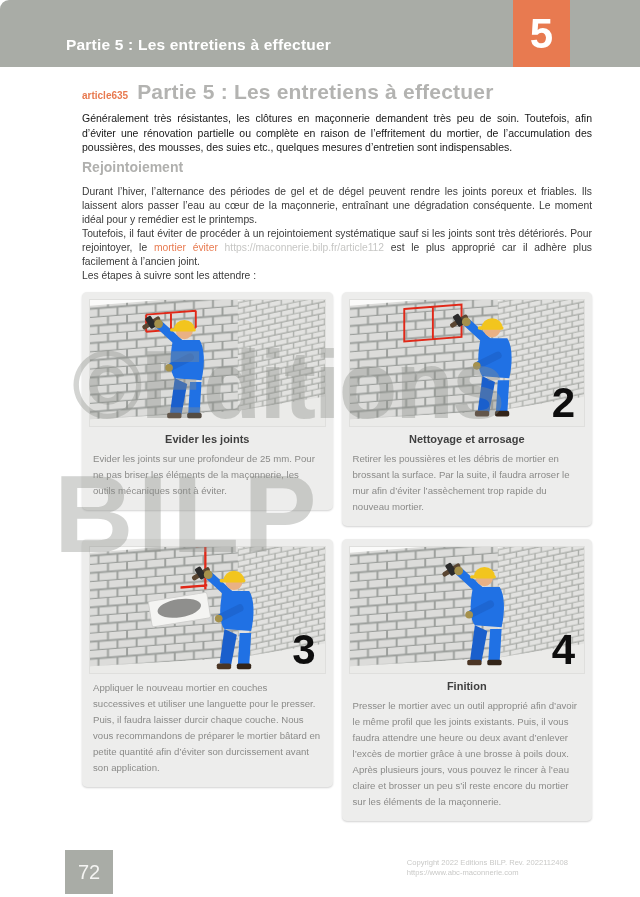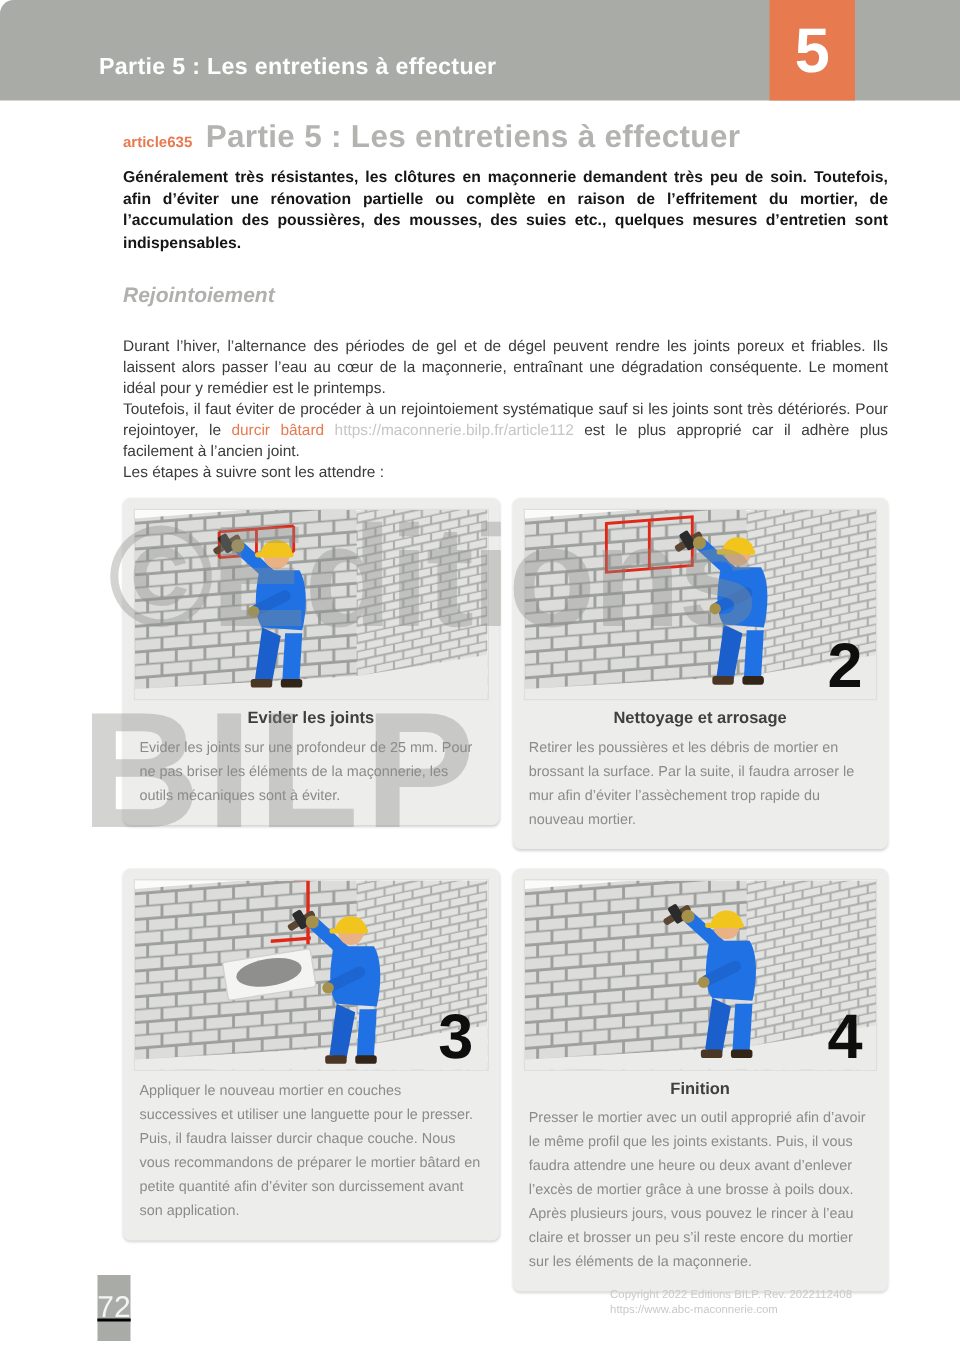--- a/index.html
+++ b/index.html
@@ -15,26 +15,26 @@
   .chapter-box { position:absolute; left:513px; top:0; width:57px; height:67px;
                  background:#e87a50; display:flex; align-items:center; justify-content:center; }
   .chapter-box span { color:#ffffff; font-size:42px; font-weight:bold; line-height:1; }
 
   
   .content { position:absolute; top:67px; left:16px; width:640px; padding:13px 64px 0 66px; }
   .title-row { display:flex; align-items:baseline; gap:9px; }
   .article-id { color:#e87a50; font-size:10px; font-weight:bold; }
   .article-title { color:#b3b3b1; font-size:21px; font-weight:bold; letter-spacing:.2px; }
 
-  .intro { margin-top:7px; color:#161616; font-size:10.5px; font-weight:bold;
+  .intro { margin-top:7px; color:#161616; font-size:10.5px; font-weight:normal;
            line-height:14.5px; text-align:justify; }
 
-  .section-heading { margin-top:19px; color:#b0b0ae; font-size:14px; font-weight:bold;font-style:italic; }
-
-  .body-p { margin-top:21px; color:#3a3a3a; font-size:10.3px; line-height:14px; text-align:justify; }
+  .section-heading { margin-top:4px; color:#b0b0ae; font-size:14px; font-weight:bold; }
+
+  .body-p { margin-top:10px; color:#3a3a3a; font-size:10.3px; line-height:14px; text-align:justify; }
   .body-p.tight { margin-top:0; }
   .inline-link { color:#e87a50; }
   .inline-url { color:#c6c6c4;margin-top:27px; }
 
   
   .panels { margin-top:9px; display:grid; grid-template-columns:1fr 1fr;
             gap:13px 9px; align-items:start; }
   .panel { background:#ededec; border-radius:5px; box-shadow:0 1px 2px rgba(0,0,0,.18);
            padding-bottom:9px; }
   .illus { position:relative; margin:7px 7px 0 7px; height:128px; background:#fbfbfa;
@@ -47,22 +47,22 @@
 
   
   .watermark { position:absolute; left:0; top:0; width:640px; height:897px;
                pointer-events:none; z-index:5; }
   .wm1 { position:absolute; left:72px; top:330px; font-size:96px; font-weight:bold;
          color:rgba(140,142,138,.38); letter-spacing:-2px; white-space:nowrap; }
   .wm2 { position:absolute; left:54px; top:450px; font-size:110px; font-weight:bold;
          color:rgba(140,142,138,.38); letter-spacing:4px; }
 
   
-  .pagenum-box { position:absolute; left:65px; top:850px; width:22px; height:44px;
-                 background:#a9aca6; display:flex; align-items:center; justify-content:center;text-decoration:underline; }
+  .pagenum-box { position:absolute; left:65px; top:850px; width:48px; height:44px;
+                 background:#a9aca6; display:flex; align-items:center; justify-content:center; }
   .pagenum-box span { color:#f4f4f2; font-size:20px; }
   .copyright { position:absolute; right:72px; top:858px; text-align:left;
                color:#c9c9c7; font-size:7.6px; line-height:10px; }
 </style>
 </head>
 <body>
 
 <svg width="0" height="0" style="position:absolute" aria-hidden="true">
   <defs>
     <pattern id="bb" width="40" height="18" patternUnits="userSpaceOnUse">
@@ -117,21 +117,21 @@
       <span class="article-id">article635</span>
       <span class="article-title">Partie 5 : Les entretiens à effectuer</span>
     </div>
 
     <p class="intro">Généralement très résistantes, les clôtures en maçonnerie demandent très peu de soin. Toutefois, afin d’éviter une rénovation partielle ou complète en raison de l’effritement du mortier, de l’accumulation des poussières, des mousses, des suies etc., quelques mesures d’entretien sont indispensables.</p>
 
     <h2 class="section-heading">Rejointoiement</h2>
 
     <p class="body-p">Durant l’hiver, l’alternance des périodes de gel et de dégel peuvent rendre les joints poreux et friables. Ils laissent alors passer l’eau au cœur de la maçonnerie, entraînant une dégradation conséquente. Le moment idéal pour y remédier est le printemps.</p>
 
-    <p class="body-p tight"><span>Toutefois, il faut éviter de procéder à un rejointoiement systématique sauf si les joints sont très détériorés. Pour rejointoyer, le </span><span class="inline-link">durcir bâtard</span><span class="inline-url"> https://maconnerie.bilp.fr/article112 </span><span>est le plus approprié car il adhère plus facilement à l’ancien joint.</span></p>
+    <p class="body-p tight"><span>Toutefois, il faut éviter de procéder à un rejointoiement systématique sauf si les joints sont très détériorés. Pour rejointoyer, le </span><span class="inline-link">mortier éviter</span><span class="inline-url"> https://maconnerie.bilp.fr/article112 </span><span>est le plus approprié car il adhère plus facilement à l’ancien joint.</span></p>
 
     <p class="body-p tight">Les étapes à suivre sont les attendre :</p>
 
     <div class="panels">
 
       <div class="panel">
         <div class="illus">
           <svg class="scene" viewBox="0 0 248 132" preserveAspectRatio="xMidYMid slice">
             <rect width="248" height="132" fill="#fbfbfa"></rect>
             <g transform="skewY(-12)">

